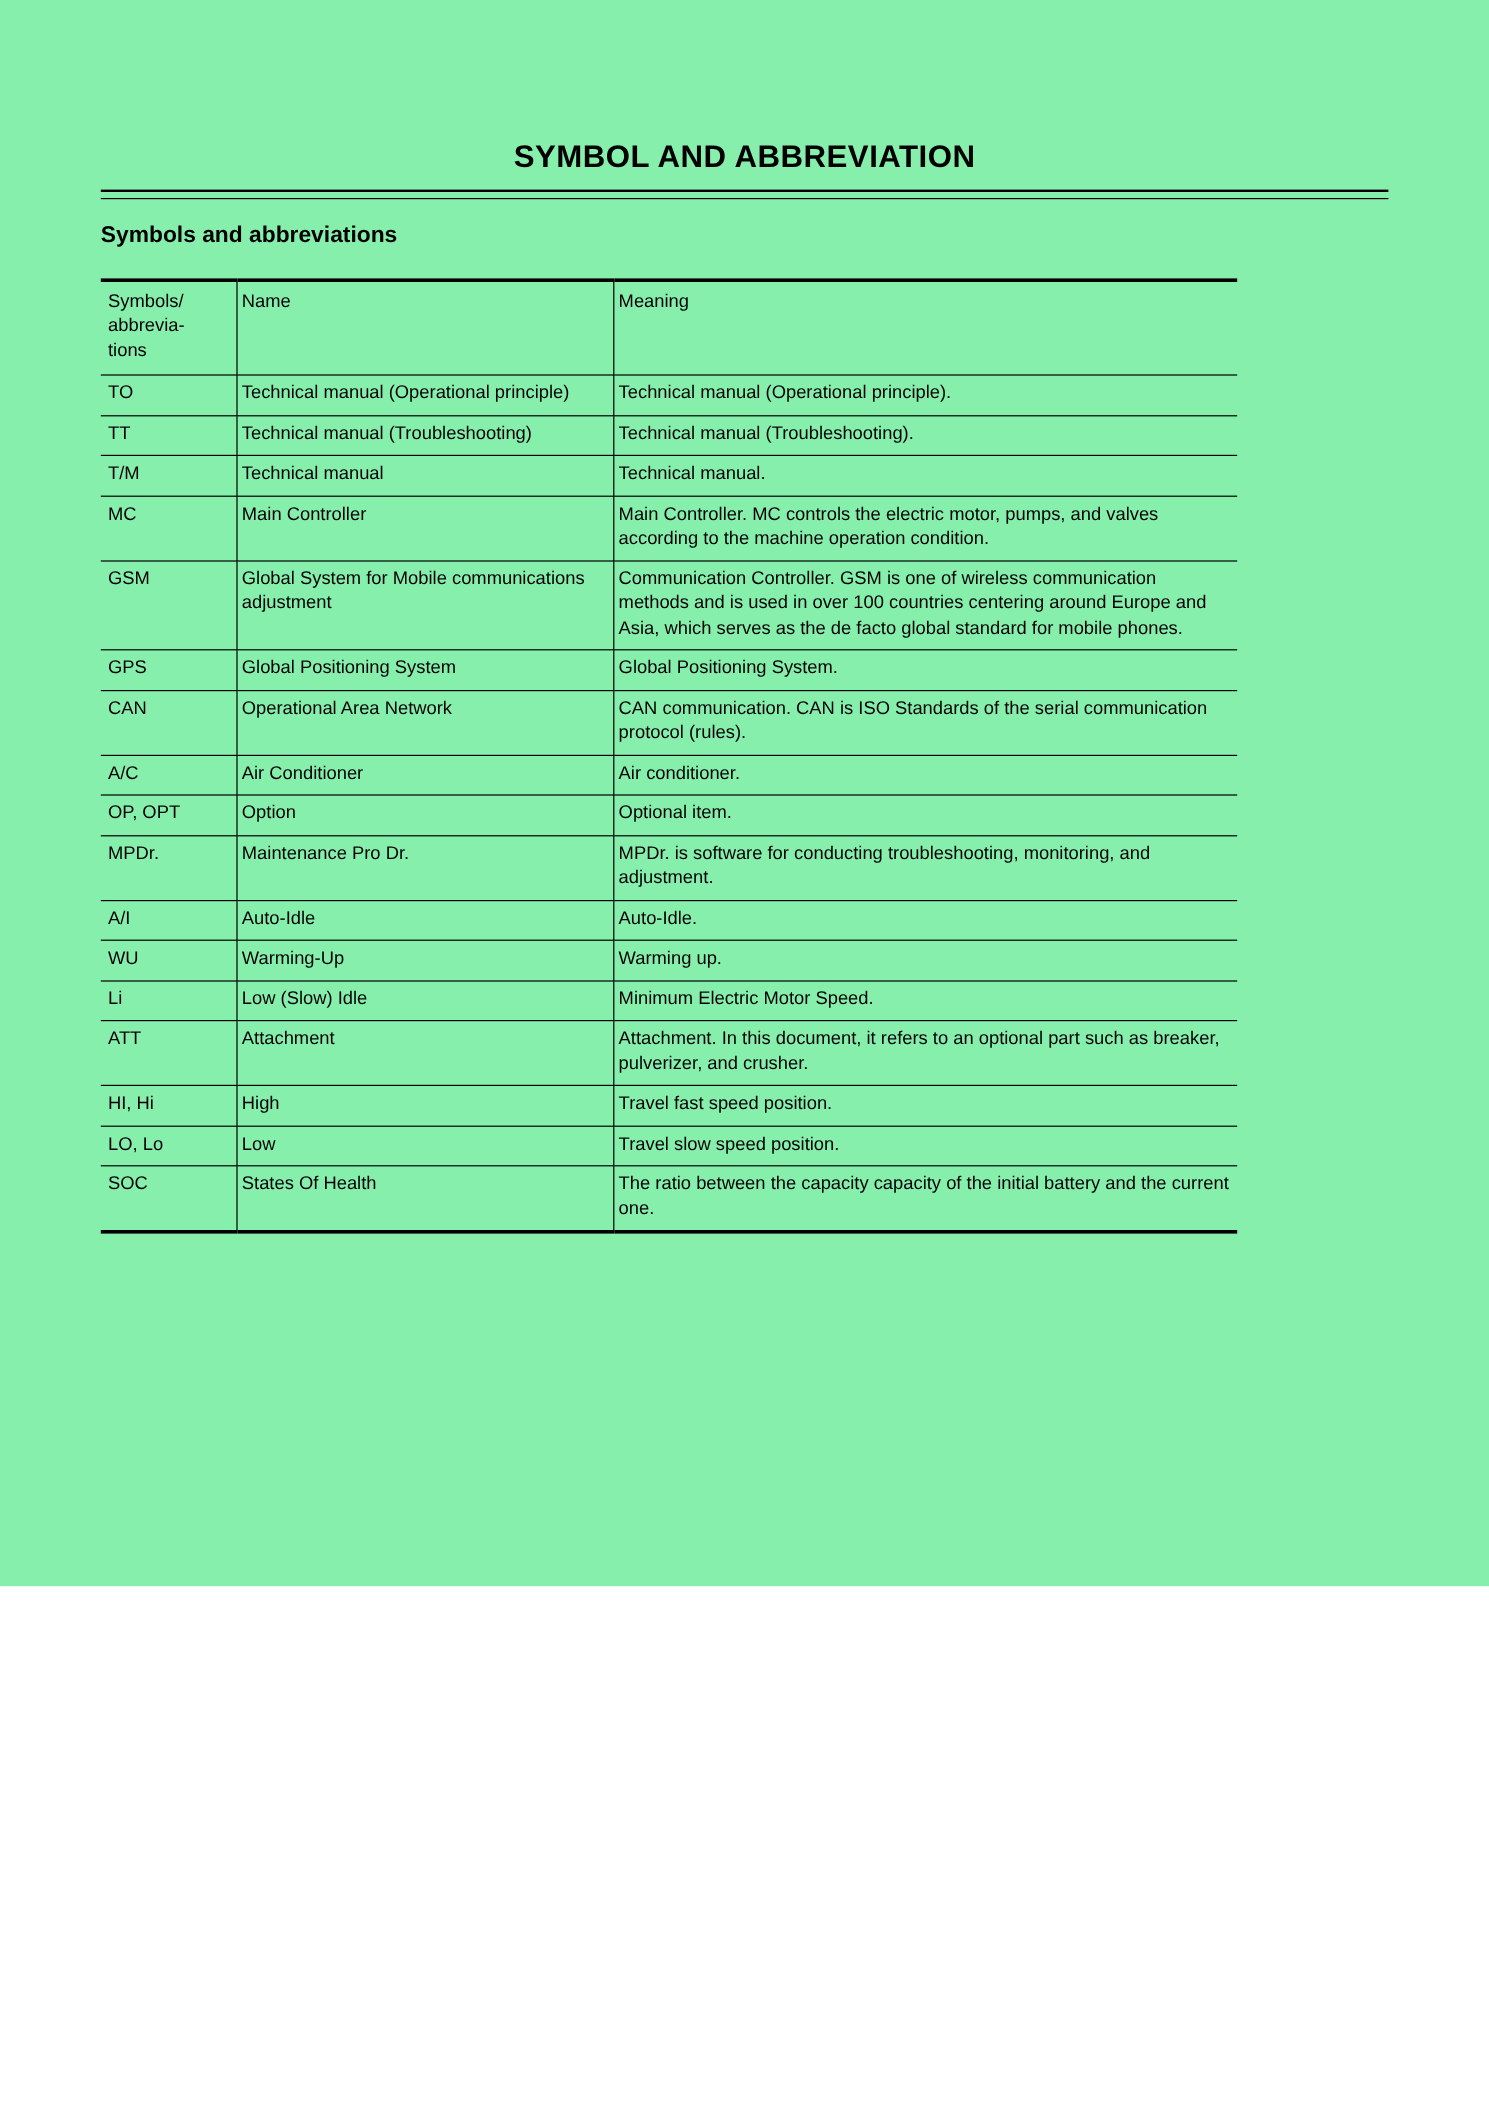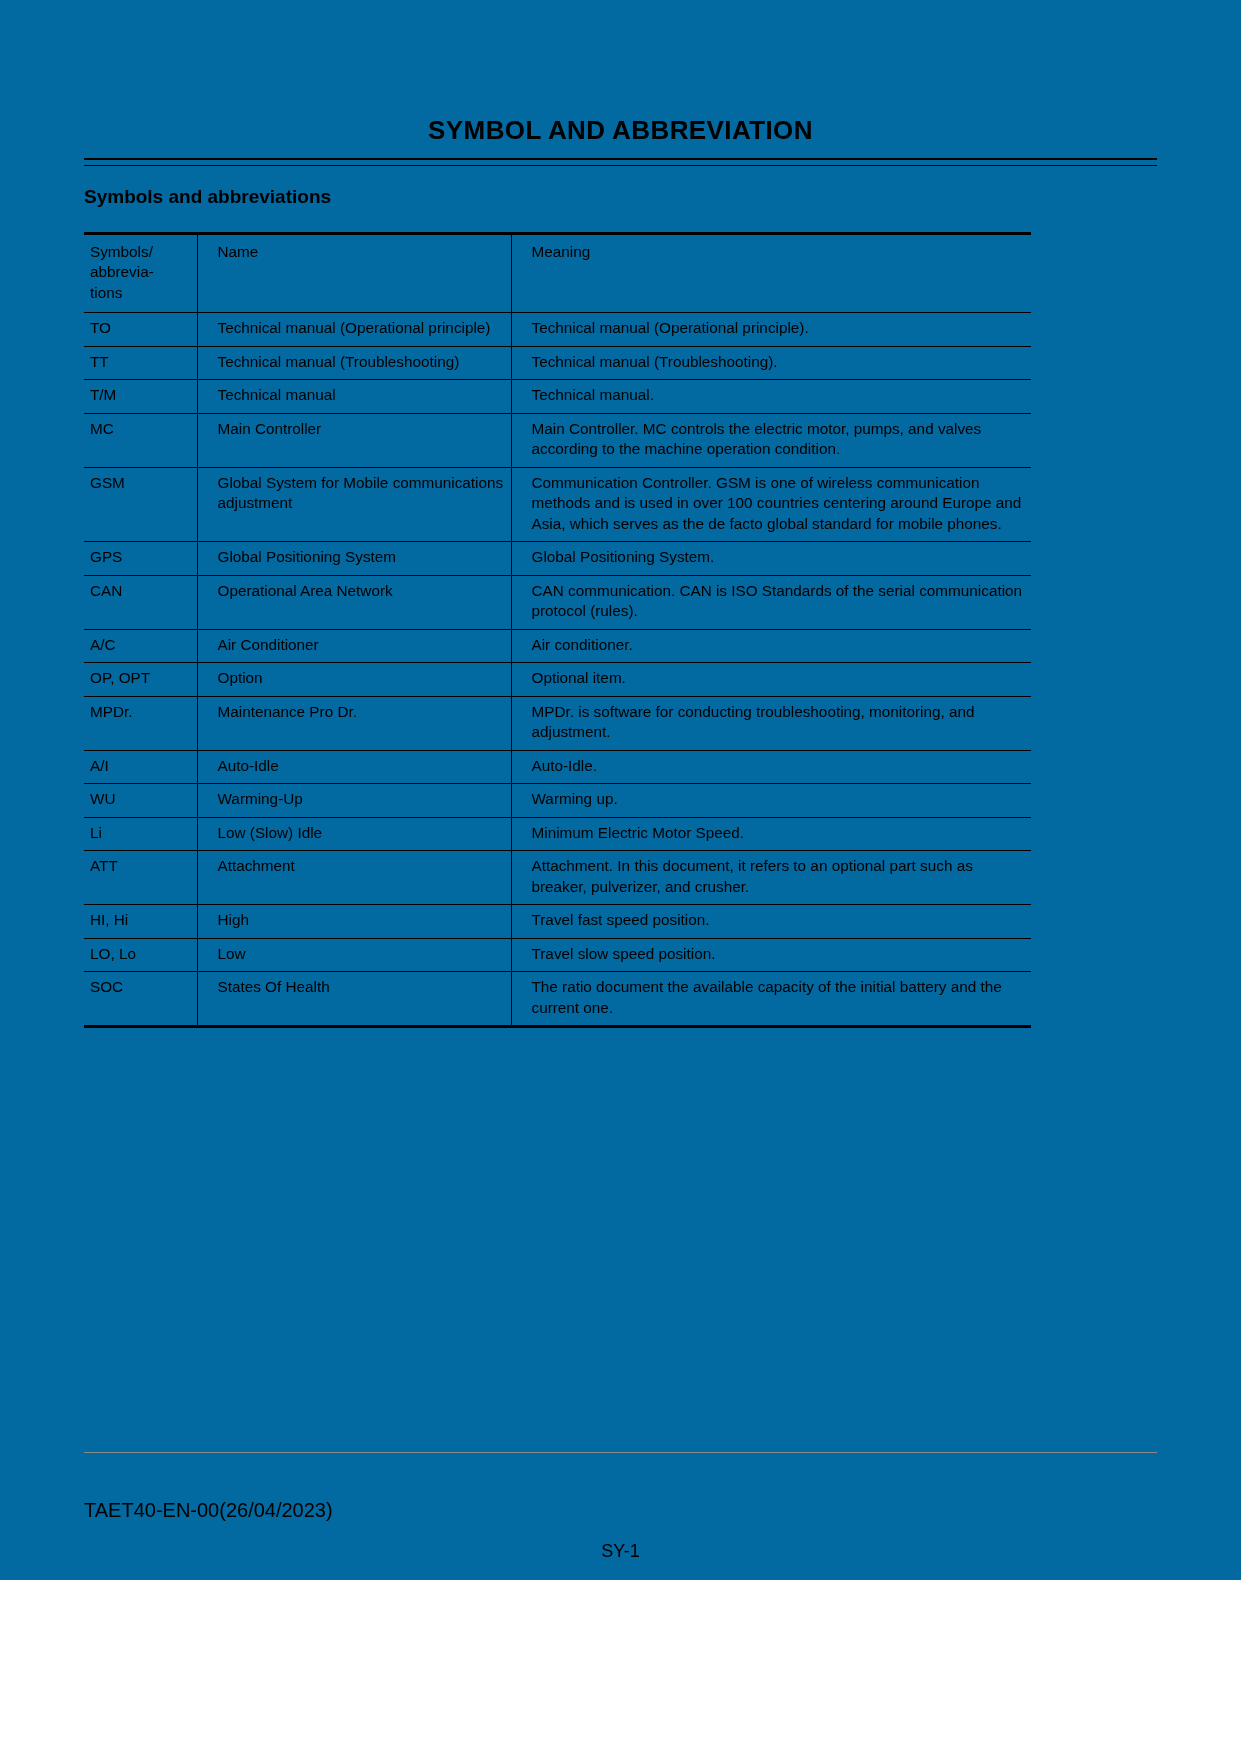--- a/index.html
+++ b/index.html
@@ -7,23 +7,23 @@
     padding: 0;
     background: #ffffff;
   }
   body {
     font-family: "Liberation Sans", sans-serif;
     color: #000000;
   }
   .page {
     position: relative;
     width: 1241px;
-    height: 1580px;
+    height: 1322px;
     margin: 0 auto;
-    background: #0369a1;
+    background: #86efac;
     box-sizing: border-box;
     overflow: hidden;
   }
 
   
   .doc-title {
     position: absolute;
     left: 0;
     right: 0;
     top: 115px;
@@ -66,21 +66,21 @@
   }
   table.sym col.c-sym { width: 113px; }
   table.sym col.c-name { width: 314px; }
   table.sym col.c-mean { width: auto; }
 
   table.sym td, table.sym th {
     border-left: 1.2px solid #000;
     border-right: 1.2px solid #000;
     border-top: 1.2px solid #000;
     border-bottom: 1.2px solid #000;
-    padding: 5px 7px 7px 20px;
+    padding: 5px 7px 7px 4px;
     vertical-align: top;
     font-weight: normal;
     text-align: left;
   }
   
   table.sym tr > td:first-child,
   table.sym tr > th:first-child { border-left: none; padding-left: 6px; }
   table.sym tr > td:last-child,
   table.sym tr > th:last-child { border-right: none; }
 
@@ -227,21 +227,21 @@
             <td>Travel fast speed position.</td>
           </tr>
           <tr>
             <td>LO, Lo</td>
             <td>Low</td>
             <td>Travel slow speed position.</td>
           </tr>
           <tr>
             <td>SOC</td>
             <td>States Of Health</td>
-            <td>The ratio document the available capacity of the initial battery and the current one.</td>
+            <td>The ratio between the capacity capacity of the initial battery and the current one.</td>
           </tr>
         </tbody>
     </table>
   </div>
 
   <div class="footer-rule"></div>
   <div class="footer-left">TAET40-EN-00(26/04/2023)</div>
   <div class="footer-center">SY-1</div>
 
 </div>

